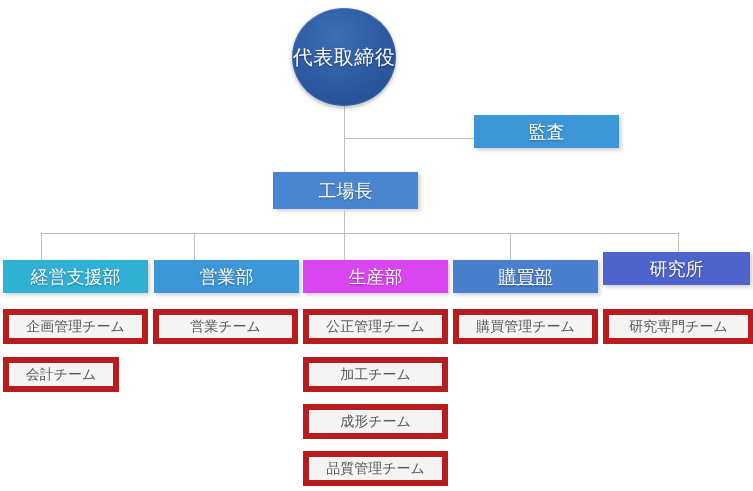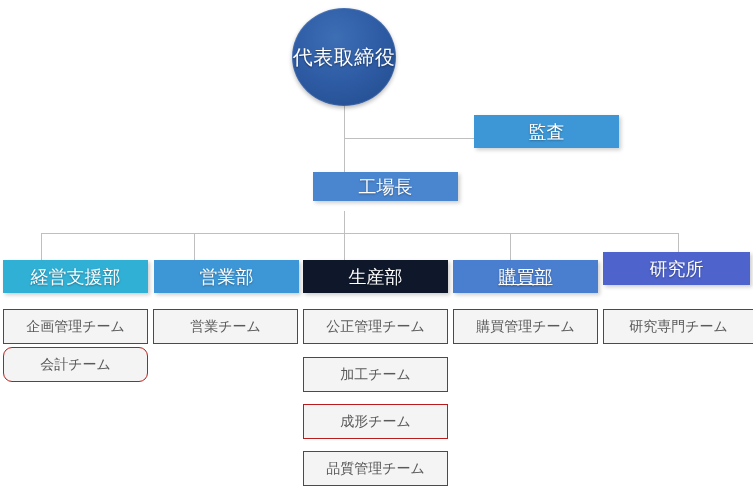--- a/index.html
+++ b/index.html
@@ -62,21 +62,21 @@
   }
 
   
   .team {
     position: absolute;
     display: flex;
     align-items: center;
     justify-content: center;
     box-sizing: border-box;
     background: #f4f4f4;
-    border: 1px solid #b91c1c;
+    border: 6px solid #b91c1c;
     color: #5a5a5a;
     font-size: 14px;
     height: 35px;
   }
 </style>
 </head>
 <body>
 
 <div id="chart">
 
@@ -91,34 +91,34 @@
   <div class="line v" style="left:41px; top:233px; height:27px;"></div>
   <div class="line v" style="left:194px; top:233px; height:27px;"></div>
   <div class="line v" style="left:344px; top:233px; height:27px;"></div>
   <div class="line v" style="left:510px; top:233px; height:27px;"></div>
   <div class="line v" style="left:678px; top:233px; height:27px;"></div>
 
   <div class="root-node">代表取締役</div>
 
   <div class="node" style="left:474px; top:115px; width:145px; height:33px; background:#3d97d6;">監査</div>
 
-  <div class="node" style="left:273px; top:172px; width:145px; height:29px; background:#4a86d0;margin-left:40px;">工場長</div>
+  <div class="node" style="left:273px; top:172px; width:145px; height:37px; background:#4a86d0;">工場長</div>
 
   <div class="node" style="left:3px; top:260px; width:145px; height:33px; background:#31b0d5;">経営支援部</div>
 
   <div class="node" style="left:154px; top:260px; width:145px; height:33px; background:#3d97d6;">営業部</div>
 
-  <div class="node" style="left:303px; top:260px; width:145px; height:33px; background:#0f172a;">生産部</div>
+  <div class="node" style="left:303px; top:260px; width:145px; height:33px; background:#d946ef;">生産部</div>
 
   <div class="node" style="left:453px; top:260px; width:145px; height:33px; background:#4a7fd0;text-decoration:underline;">購買部</div>
 
   <div class="node" style="left:603px; top:252px; width:147px; height:33px; background:#4e63cc;">研究所</div>
 
   <div class="team" style="left:3px; top:309px; width:145px;">企画管理チーム</div>
-  <div class="team" style="left:3px; top:347px; width:145px;border-radius:9px;">会計チーム</div>
+  <div class="team" style="left:3px; top:357px; width:116px;">会計チーム</div>
 
   <div class="team" style="left:153px; top:309px; width:145px;">営業チーム</div>
 
   <div class="team" style="left:303px; top:309px; width:145px;">公正管理チーム</div>
   <div class="team" style="left:303px; top:357px; width:145px;">加工チーム</div>
   <div class="team" style="left:303px; top:404px; width:145px;">成形チーム</div>
   <div class="team" style="left:303px; top:451px; width:145px;">品質管理チーム</div>
 
   <div class="team" style="left:453px; top:309px; width:145px;">購買管理チーム</div>
 

